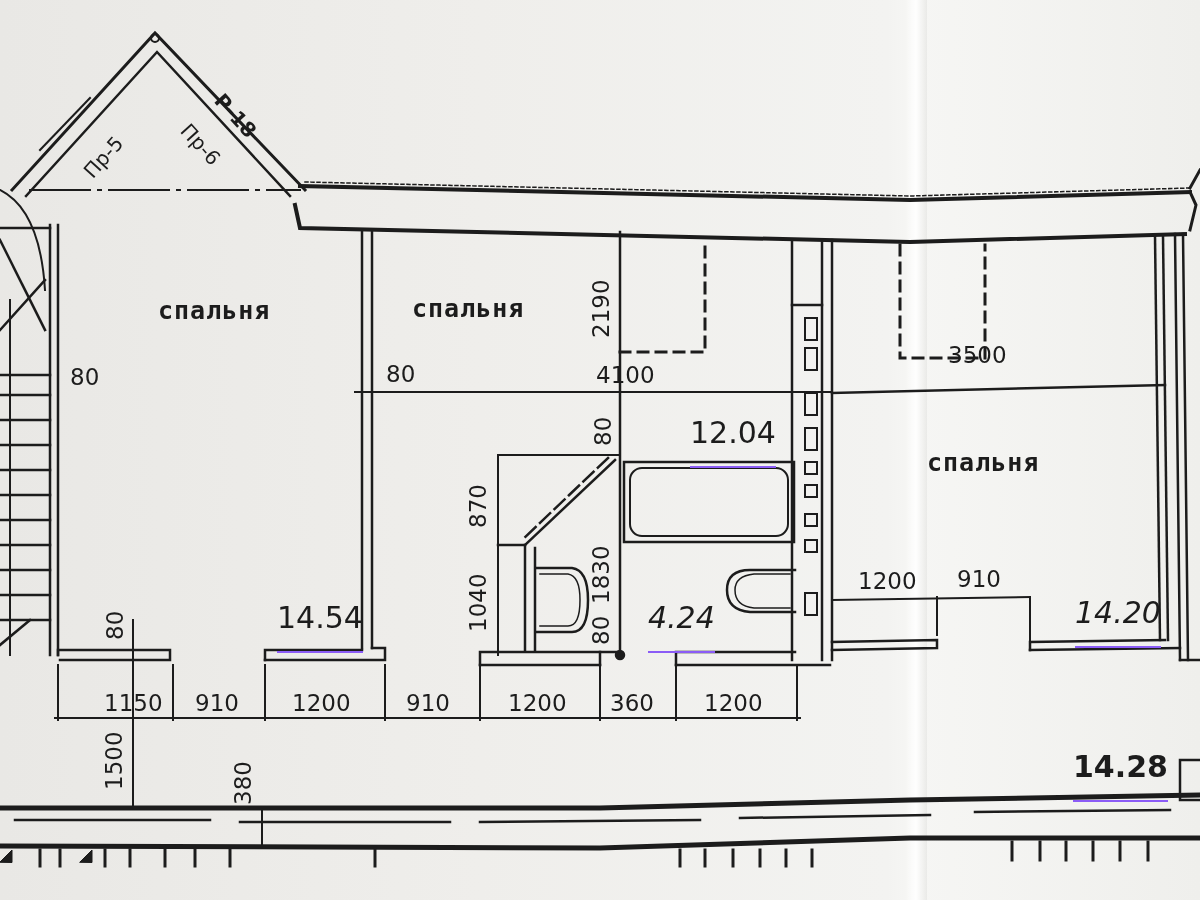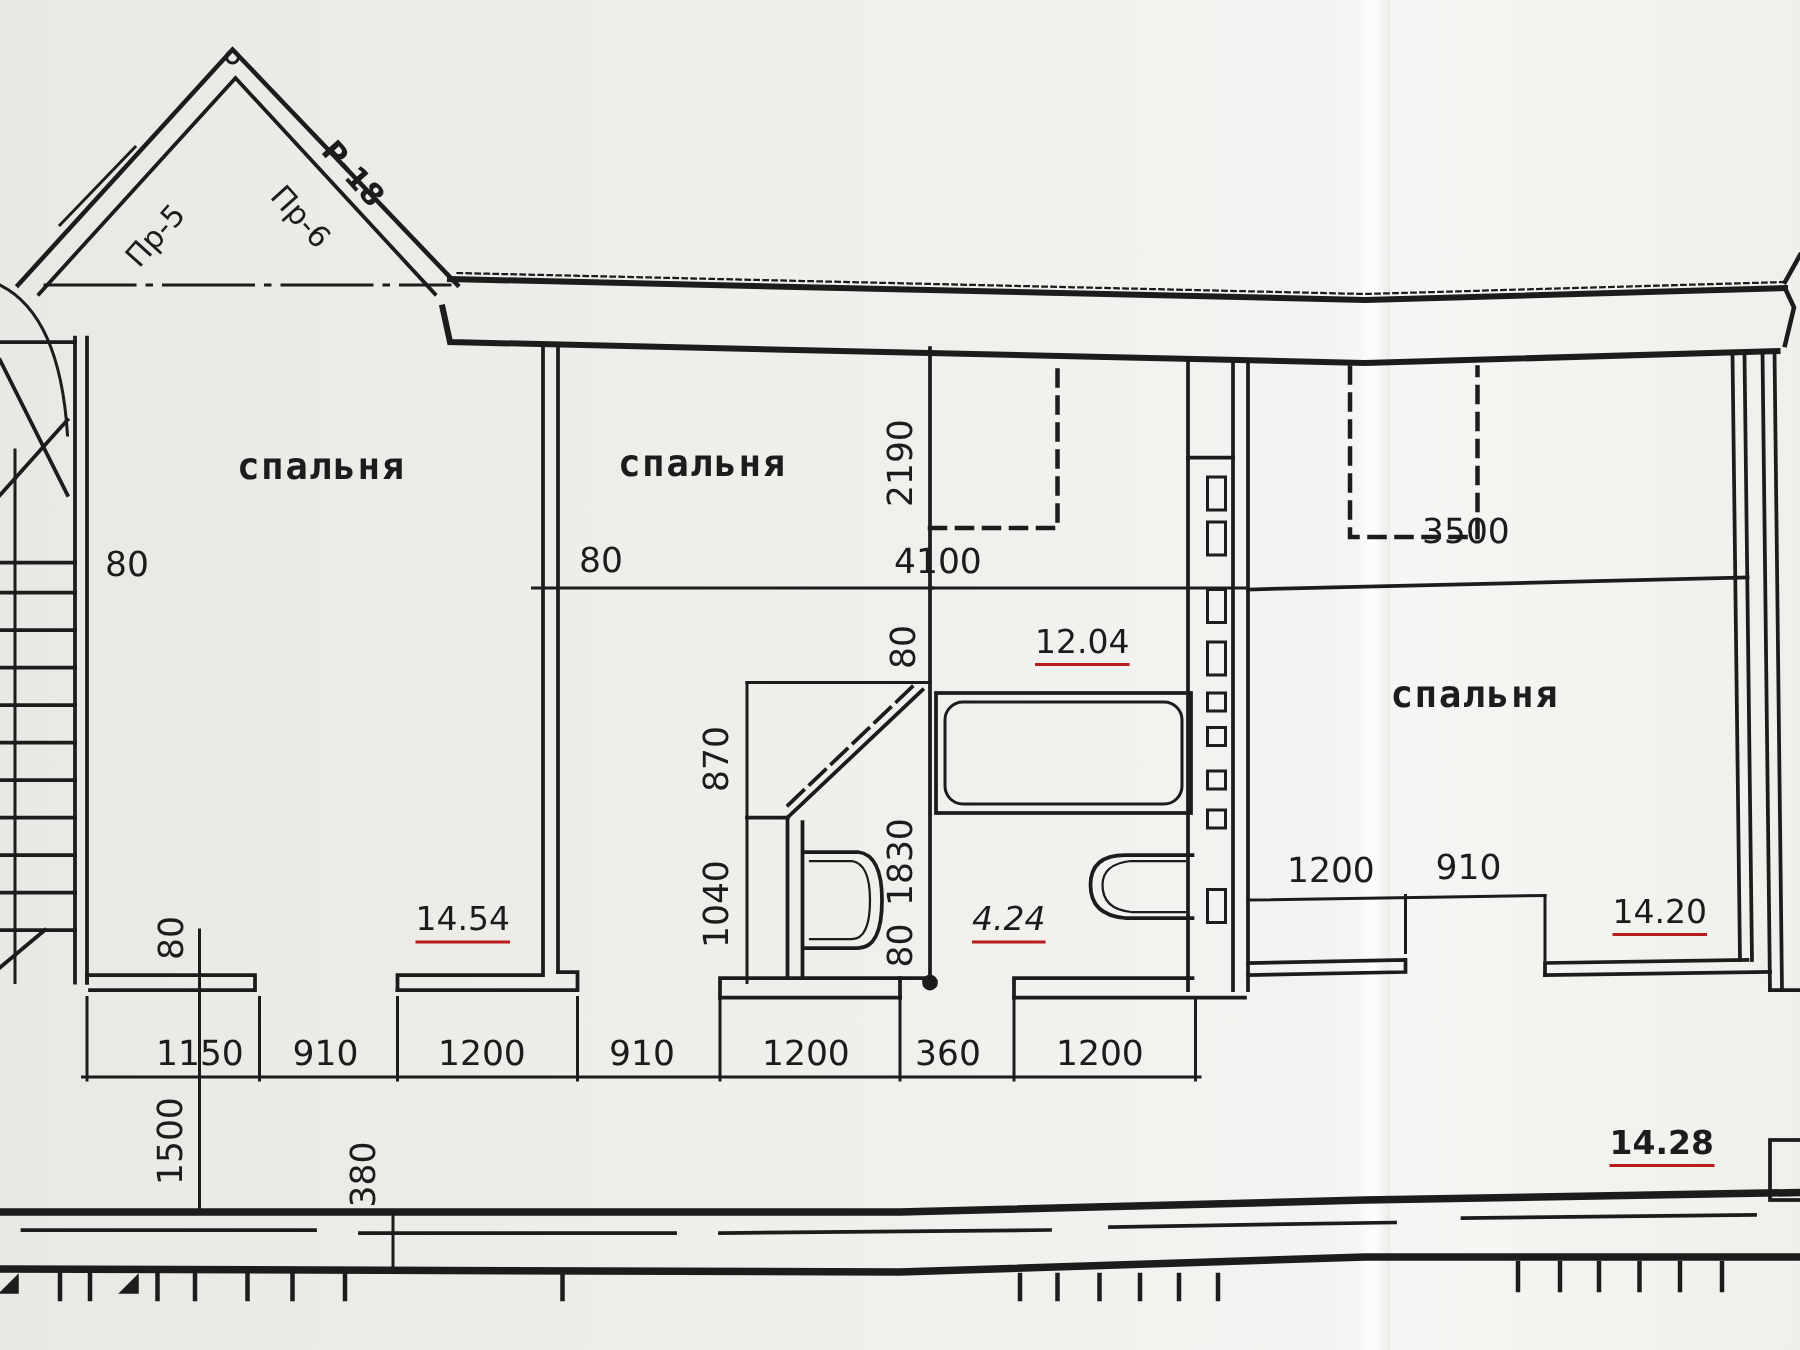--- a/index.html
+++ b/index.html
@@ -18,21 +18,21 @@
     }
     svg.plan { position: absolute; left: 0; top: 0; }
     .lbl {
       position: absolute; color: #1c1c1c; white-space: nowrap;
       font-family: "DejaVu Sans Mono", "Liberation Mono", monospace;
       line-height: 1;
     }
     .room-name { font-size: 25px; letter-spacing: 1px; font-weight: bold; }
     .dim { font-size: 23px; font-family: "DejaVu Sans", "Liberation Sans", sans-serif; }
     .dim.v { transform-origin: left top; transform: rotate(-90deg); }
-    .area { font-size: 22px; font-family: "DejaVu Sans", "Liberation Sans", sans-serif; border-bottom: 2px solid #b91c1c; padding-bottom: 2px; }
+    .area { font-size: 30px; font-family: "DejaVu Sans", "Liberation Sans", sans-serif; border-bottom: 2px solid #8b5cf6; padding-bottom: 18px; }
     .mark { font-size: 20px; font-family: "DejaVu Sans", "Liberation Sans", sans-serif; transform-origin: left top; }
   </style>
 </head>
 <body>
 
 <div class="sheet"></div>
 <div class="fold" style="left:905px"></div>
 
 <svg class="plan" width="1200" height="900" viewBox="0 0 1200 900">
   <g stroke="#1c1c1c" fill="none" stroke-linecap="square">
@@ -209,21 +209,21 @@
 <div class="lbl mark" style="left:80px;top:168px;transform:rotate(-48deg);">Пр-5</div>
 <div class="lbl mark" style="left:192px;top:120px;transform:rotate(48deg);">Пр-6</div>
 
 <div class="lbl room-name" style="left:158px;top:298px;">спальня</div>
 <div class="lbl room-name" style="left:412px;top:296px;">спальня</div>
 <div class="lbl room-name" style="left:927px;top:450px;">спальня</div>
 
 <div class="lbl area" style="left:277px;top:603px;text-align:center;">14.54</div>
 <div class="lbl area" style="left:690px;top:418px;">12.04</div>
 <div class="lbl area" style="left:648px;top:603px;font-style:italic;">4.24</div>
-<div class="lbl area" style="left:1075px;top:598px;">14.20</div>
+<div class="lbl area" style="left:1075px;top:598px;font-style:italic;">14.20</div>
 <div class="lbl area" style="left:1073px;top:752px;font-weight:bold;">14.28</div>
 
 <div class="lbl dim" style="left:70px;top:366px;">80</div>
 <div class="lbl dim" style="left:386px;top:363px;">80</div>
 <div class="lbl dim" style="left:556px;top:364px;margin-left:40px;">4100</div>
 <div class="lbl dim" style="left:948px;top:344px;">3500</div>
 <div class="lbl dim" style="left:858px;top:570px;">1200</div>
 <div class="lbl dim" style="left:957px;top:568px;">910</div>
 
 <div class="lbl dim" style="left:104px;top:692px;">1150</div>

